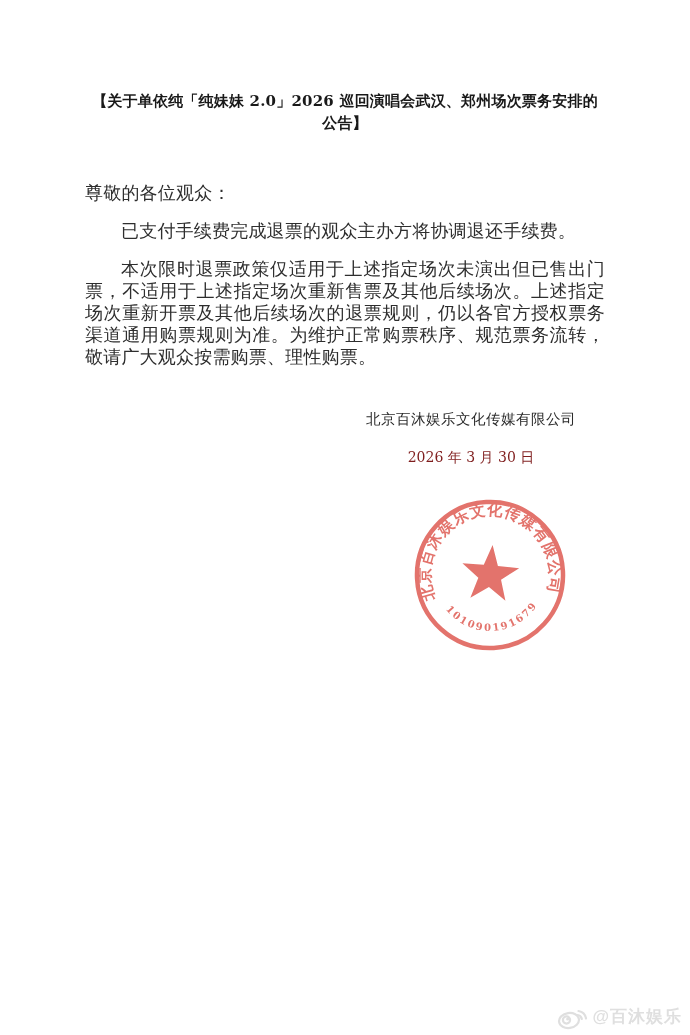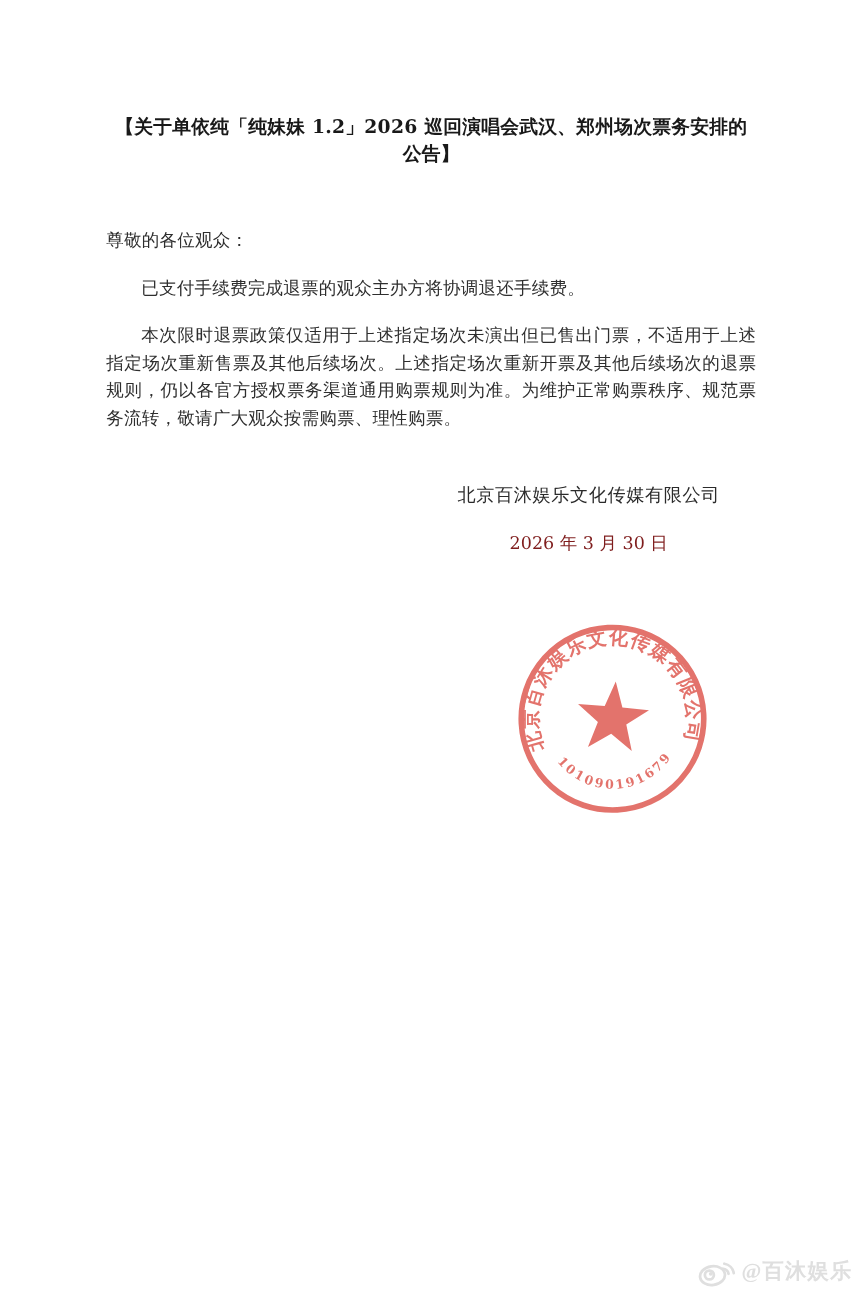--- a/index.html
+++ b/index.html
@@ -19,21 +19,21 @@
     margin: 0 0 48px 0;
     font-size: 15px;
     font-weight: bold;
     line-height: 22px;
     text-align: center;
     color: #191919;
     letter-spacing: 0.2px;
   }
   .doc-body p {
     margin: 16px 0 11px 0;
-    font-size: 14px;
+    font-size: 18px;
     line-height: 22px;
     text-align: justify;
     letter-spacing: 0.2px;
   }
   .doc-body p.salutation {
     text-indent: 0;
     margin-bottom: 14px;
   }
   .doc-body p.indent { text-indent: 2em; }
   .signature {
@@ -74,32 +74,32 @@
   .watermark {
     position: absolute;
     right: 8px;
     bottom: 5px;
     display: flex;
     align-items: center;
     gap: 3px;
     color: #dfdfdf;
   }
   .watermark .wm-text {
-    font-family: Liberation Serif, serif;
+    font-family: Liberation Sans, sans-serif;
     font-size: 17px;
     font-weight: 600;
     letter-spacing: 1px;
   }
 </style>
 </head>
 <body>
 
 <div class="page">
 
-  <h1 class="doc-title">【关于单依纯「纯妹妹 1.2」2026 巡回演唱会武汉、郑州场次票务安排的公告】</h1>
+  <h1 class="doc-title">【关于单依纯「纯妹妹 2.0」2026 巡回演唱会武汉、郑州场次票务安排的公告】</h1>
 
   <div class="doc-body">
     <p class="salutation">尊敬的各位观众：</p>
     <p class="indent">已支付手续费完成退票的观众主办方将协调退还手续费。</p>
     <p class="indent">本次限时退票政策仅适用于上述指定场次未演出但已售出门票，不适用于上述指定场次重新售票及其他后续场次。上述指定场次重新开票及其他后续场次的退票规则，仍以各官方授权票务渠道通用购票规则为准。为维护正常购票秩序、规范票务流转，敬请广大观众按需购票、理性购票。</p>
   </div>
 
   <div class="signature">
     <div class="company">北京百沐娱乐文化传媒有限公司</div>
     <div class="date">2026 年 3 月 30 日</div>

